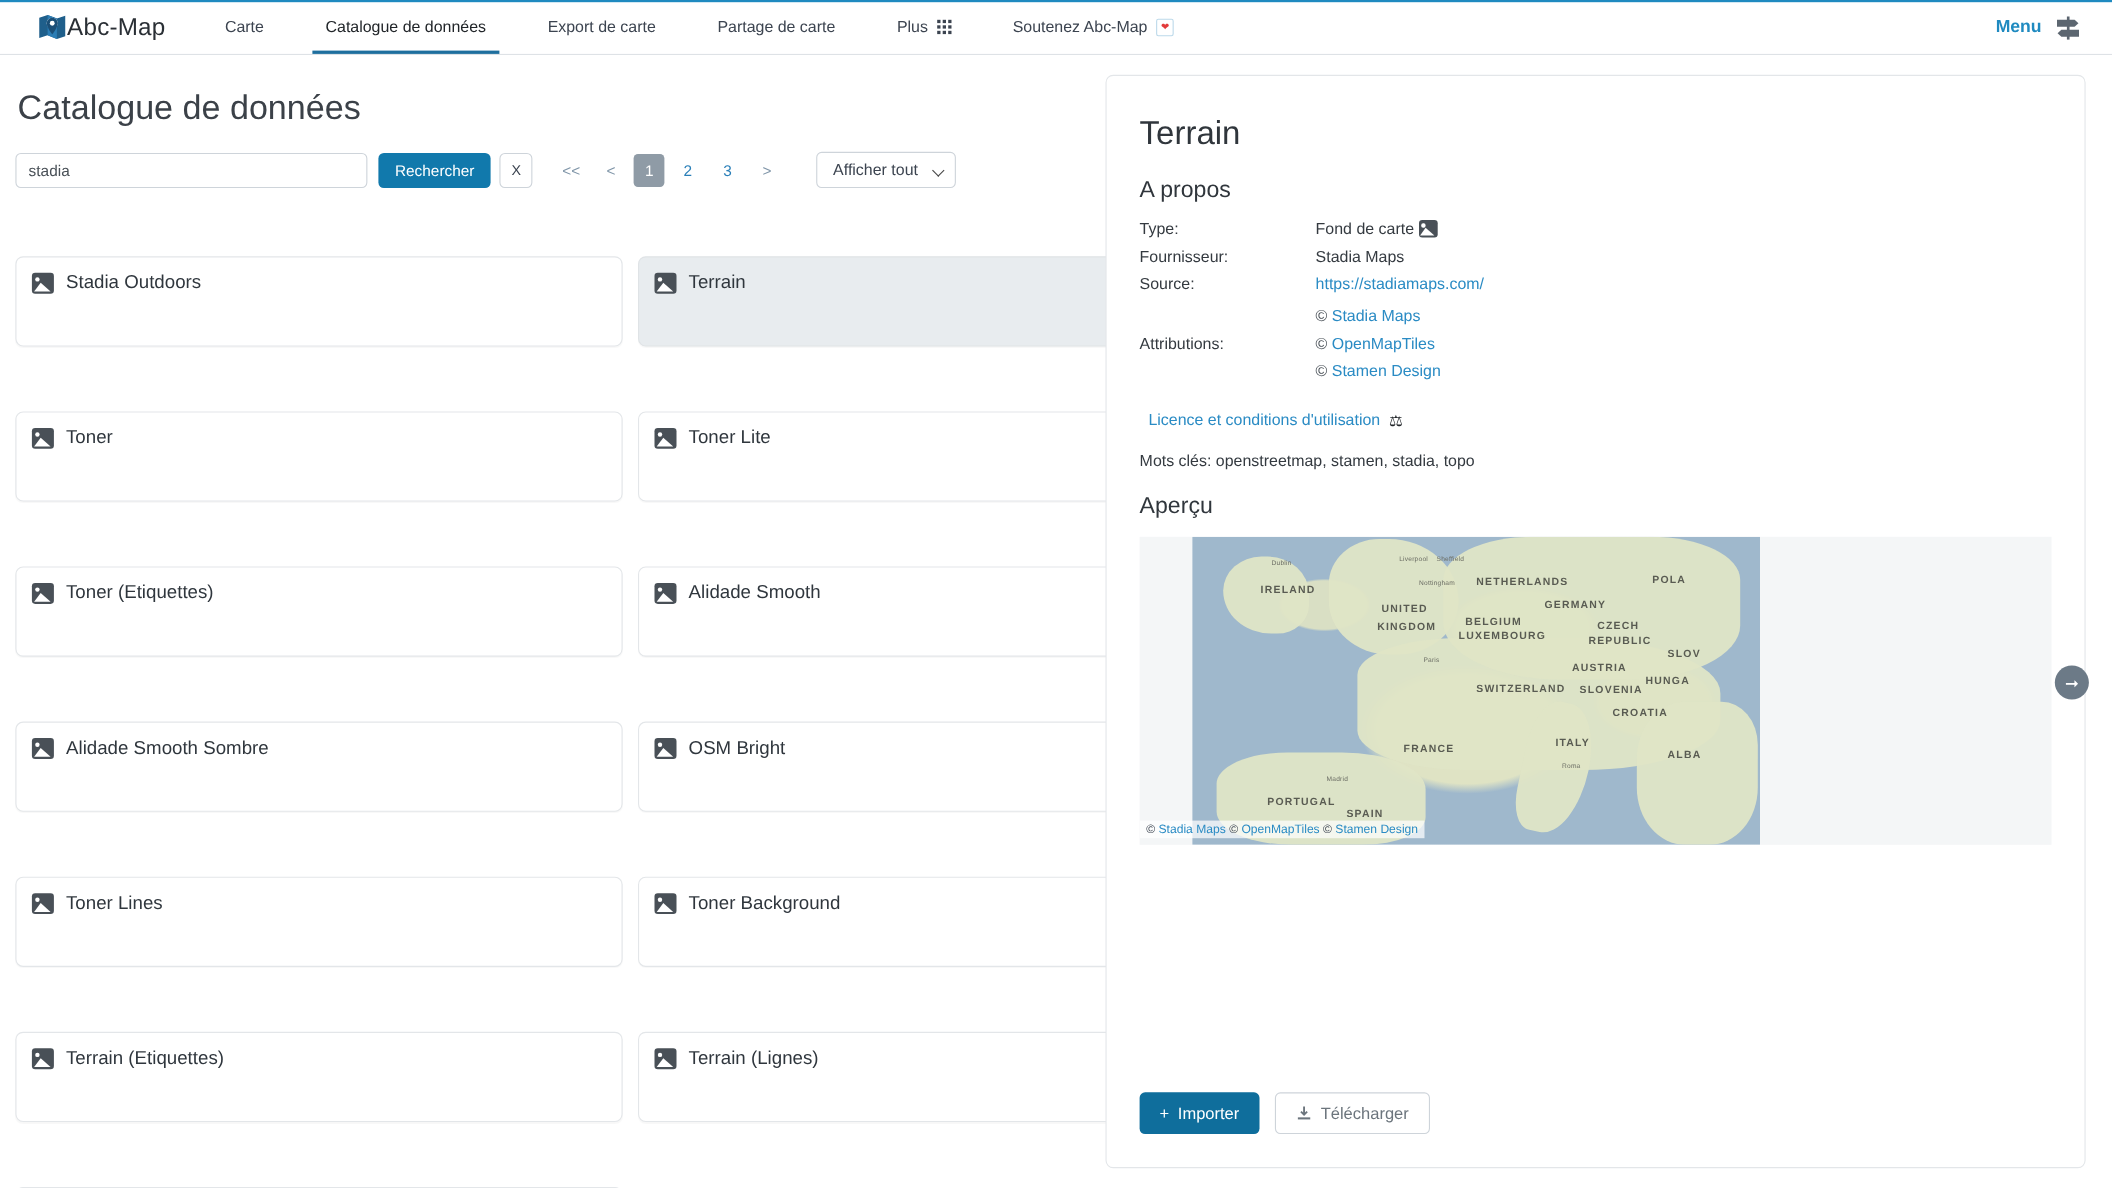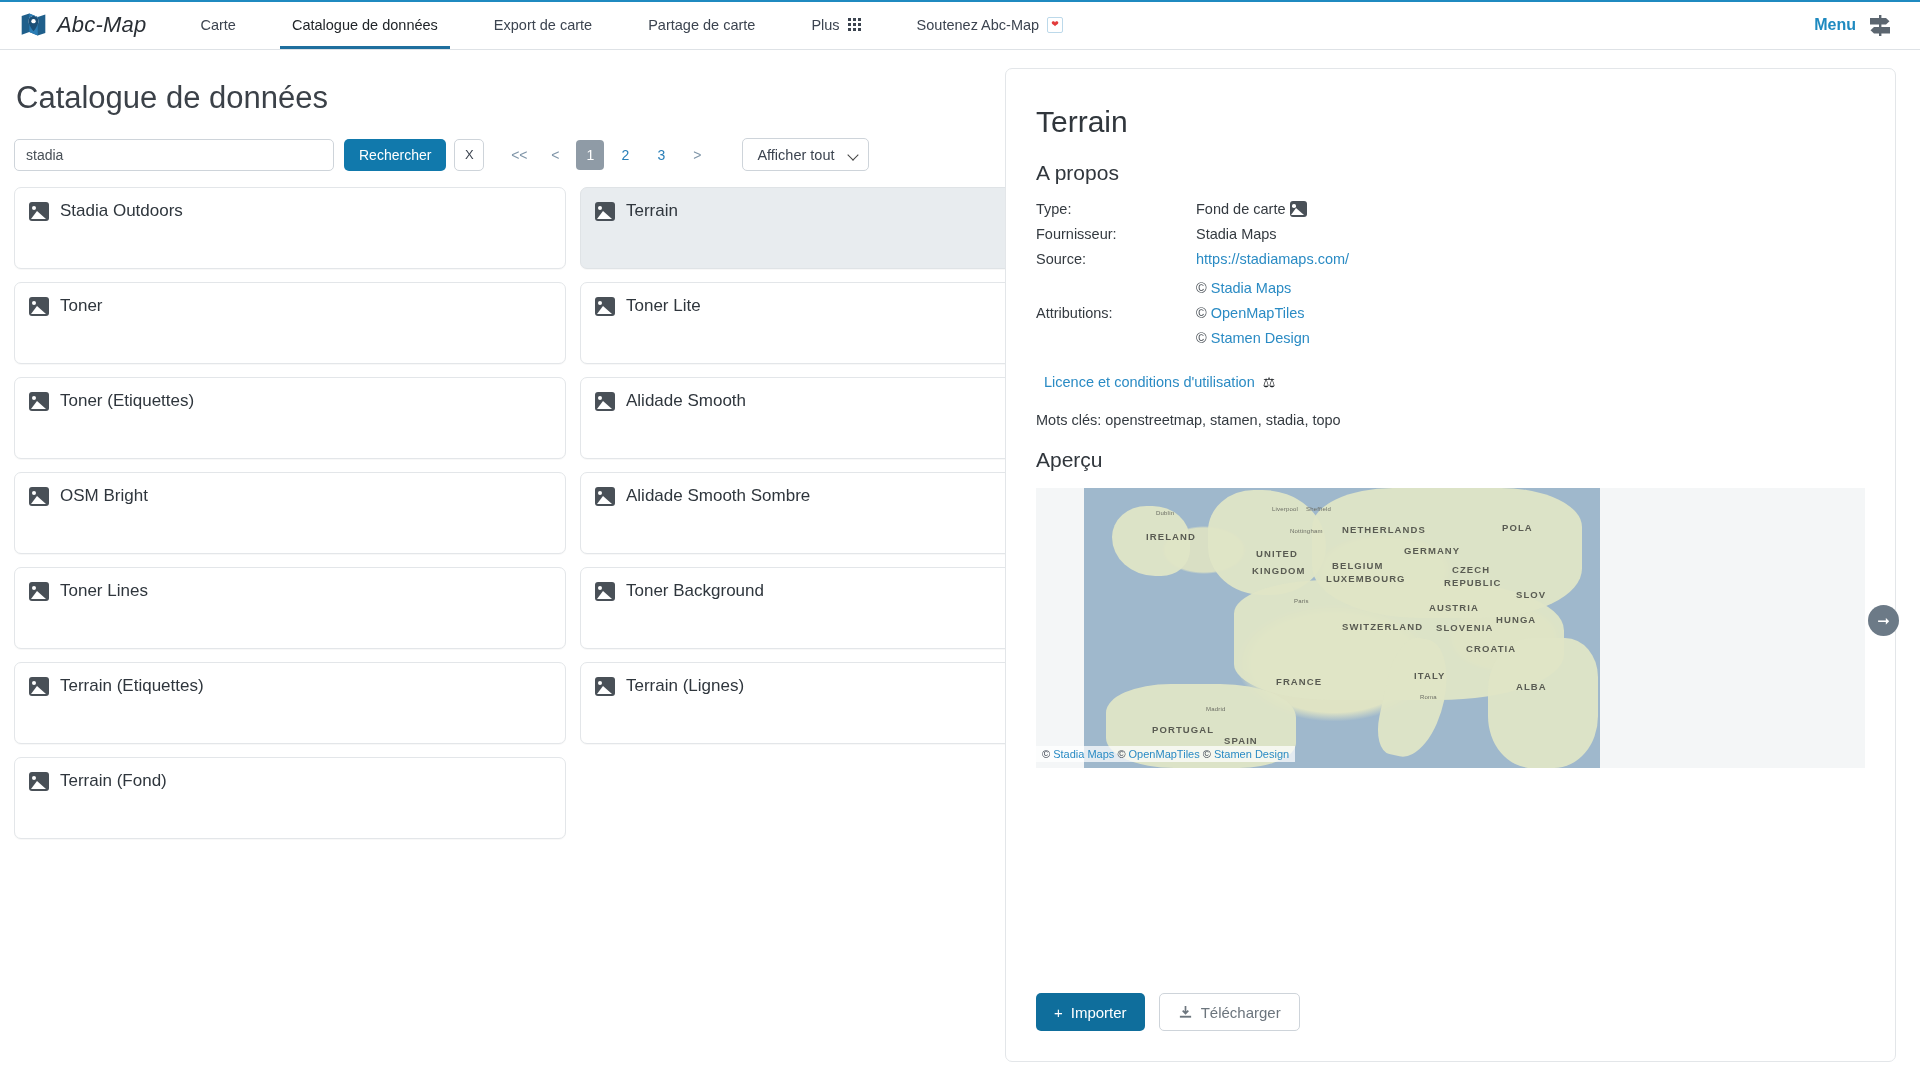--- a/index.html
+++ b/index.html
@@ -18,23 +18,22 @@
     display: flex;
     align-items: stretch;
     position: relative;
   }
   #topbar::before {
     content: "";
     position: absolute; left: 0; right: 0; top: 0; height: 2px;
     background: #1f8ac0;
   }
   .brand {
-    display: flex; align-items: center; gap: 10px;
-    padding: 0 26px 0 20px;
-    font-style: italic;
+    display: flex; align-items: center; 
+    padding: 0 26px 0 34px;
   }
   .brand-logo { width: 27px; height: 27px; display: block; }
   .brand-name {
     font-size: 22px; color: #2a2f35; letter-spacing: .2px;
   }
   .navlinks { display: flex; align-items: stretch; }
   .navlink {
     display: flex; align-items: center; gap: 8px;
     padding: 12px 28px;
     font-size: 14.5px;
@@ -145,20 +144,21 @@
   }
   .card {
     height: 82px;
     border: 1px solid #e3e6e9;
     border-radius: 7px;
     background: #fff;
     display: flex; align-items: flex-start;
     padding: 12px 14px;
     cursor: pointer;
     box-shadow: 0 1px 1px rgba(0,0,0,.03);
+    margin-top: 46px;
   }
   .card.selected { background: #e8ecef; border-color: #dfe3e6; }
   .card-label {
     font-size: 17px; color: #2f363d; margin-left: 11px;
     line-height: 22px;
   }
   .img-icon {
     width: 20px; height: 19px;
     border-radius: 3px;
     background: #495057;
@@ -390,25 +390,25 @@
       <div class="card">
         <span class="img-icon"></span>
         <span class="card-label">Toner (Etiquettes)</span>
       </div>
       <div class="card">
         <span class="img-icon"></span>
         <span class="card-label">Alidade Smooth</span>
       </div>
       <div class="card">
         <span class="img-icon"></span>
+        <span class="card-label">Alidade Smooth Sombre</span>
+      </div>
+      <div class="card">
+        <span class="img-icon"></span>
         <span class="card-label">OSM Bright</span>
-      </div>
-      <div class="card">
-        <span class="img-icon"></span>
-        <span class="card-label">Alidade Smooth Sombre</span>
       </div>
       <div class="card">
         <span class="img-icon"></span>
         <span class="card-label">Toner Lines</span>
       </div>
       <div class="card">
         <span class="img-icon"></span>
         <span class="card-label">Toner Background</span>
       </div>
       <div class="card">

